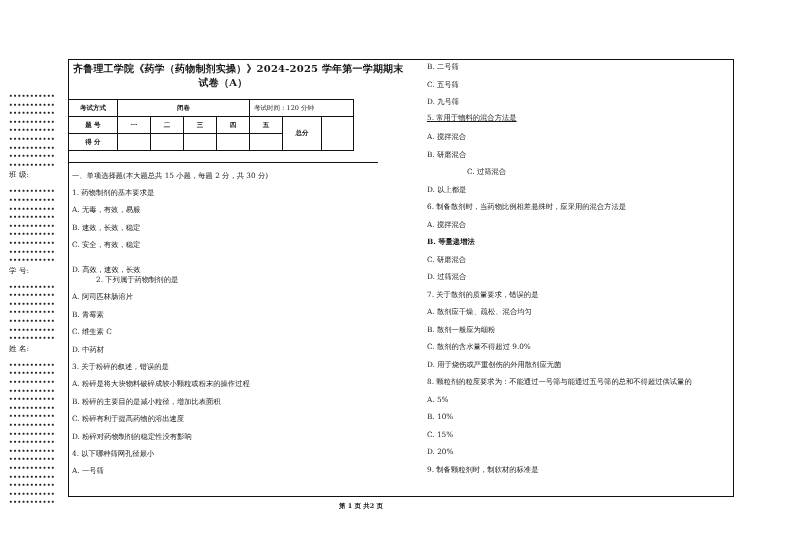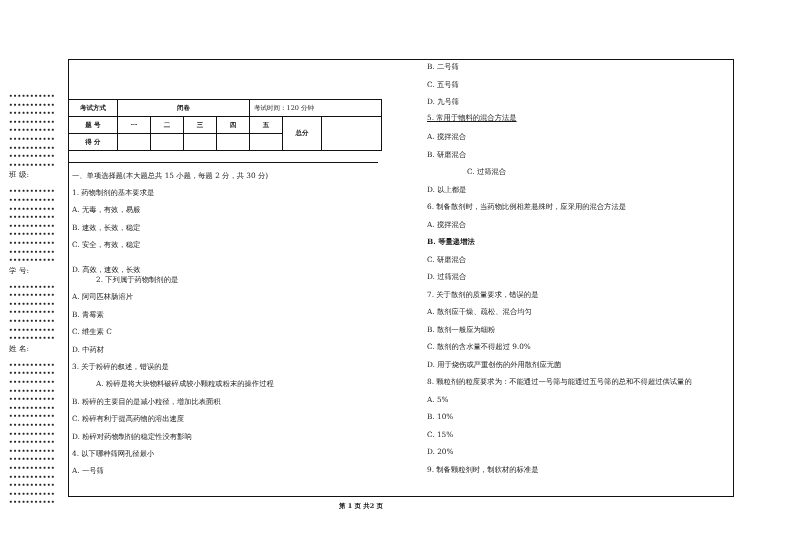--- a/index.html
+++ b/index.html
@@ -17,21 +17,21 @@
            border:1.5px solid #111; box-sizing:border-box; }
 
   .col-left { position:absolute; left:0; top:0; width:312px; height:100%; }
   .col-right { position:absolute; left:358px; top:0; width:305px; height:100%; }
 
   .title { position:absolute; left:4px; top:2px; width:300px; text-align:center;
            font-size:10px; font-weight:bold; line-height:14px; letter-spacing:0.2px; }
   .title .l1 { text-align:left; white-space:nowrap; }
 
   table.info { position:absolute; left:-1px; top:39px; border-collapse:collapse;
-               width:314px; font-size:6.5px; }
+               width:286px; font-size:6.5px; }
   table.info td { border:1px solid #111; height:16px; text-align:center; padding:0; }
   table.info td.bold { font-weight:bold; }
   table.info td.left { text-align:left; padding-left:4px; font-weight:normal; }
   .rule { position:absolute; left:-1px; top:102px; width:310px; border-top:1px solid #111; }
 
   .q { position:absolute; left:3px; font-size:7.3px; line-height:10px; white-space:nowrap; }
   .rq { position:absolute; left:0; font-size:7.3px; line-height:10px; white-space:nowrap; }
 
   .footer { position:absolute; left:0; width:722px; top:502px; text-align:center;
             font-size:6.5px; font-weight:bold; }
@@ -90,20 +90,24 @@
       <div class="dots">•••••••••••</div>
       <div class="dots">•••••••••••</div>
       <div class="dots">•••••••••••</div>
       <div class="dots">•••••••••••</div>
       <div class="dots">•••••••••••</div>
     </div>
 </div>
 
 <div class="frame">
   <div class="col-left">
+    <div class="title">
+      <div class="l1">齐鲁理工学院《药学（药物制剂实操）》2024-2025 学年第一学期期末</div>
+      <div>试卷（A）</div>
+    </div>
 
     <table class="info">
       <tbody>
           <tr>
         <td class="bold" style="width:48px">考试方式</td>
         <td class="bold" colspan="4">闭卷</td>
         <td class="left" colspan="3">考试时间：120 分钟</td>
       </tr>
       <tr>
         <td class="bold">题 号</td>
@@ -133,21 +137,21 @@
         <div class="q" style="top: 145.4px;">A. 无毒，有效，易服</div>
         <div class="q" style="top: 162.8px;">B. 速效，长效，稳定</div>
         <div class="q" style="top: 180.2px;">C. 安全，有效，稳定</div>
         <div class="q" style="top: 205px;">D. 高效，速效，长效</div>
         <div class="q" style="top: 215px; margin-left: 24px;">2. 下列属于药物制剂的是</div>
         <div class="q" style="top: 232.4px;">A. 阿司匹林肠溶片</div>
         <div class="q" style="top: 249.8px;">B. 青霉素</div>
         <div class="q" style="top: 267.2px;">C. 维生素 C</div>
         <div class="q" style="top: 284.6px;">D. 中药材</div>
         <div class="q" style="top: 302px;">3. 关于粉碎的叙述，错误的是</div>
-        <div class="q" style="top: 319.4px; margin-left: 24px;">A. 粉碎是将大块物料破碎成较小颗粒或粉末的操作过程</div>
+        <div class="q" style="top: 319.4px;">A. 粉碎是将大块物料破碎成较小颗粒或粉末的操作过程</div>
         <div class="q" style="top: 336.8px;">B. 粉碎的主要目的是减小粒径，增加比表面积</div>
         <div class="q" style="top: 354.2px;">C. 粉碎有利于提高药物的溶出速度</div>
         <div class="q" style="top: 371.6px;">D. 粉碎对药物制剂的稳定性没有影响</div>
         <div class="q" style="top: 389px;">4. 以下哪种筛网孔径最小</div>
         <div class="q" style="top: 406.4px;">A. 一号筛</div>
       </div>
   </div>
 
   <div class="col-right">
     <div id="right-lines">

